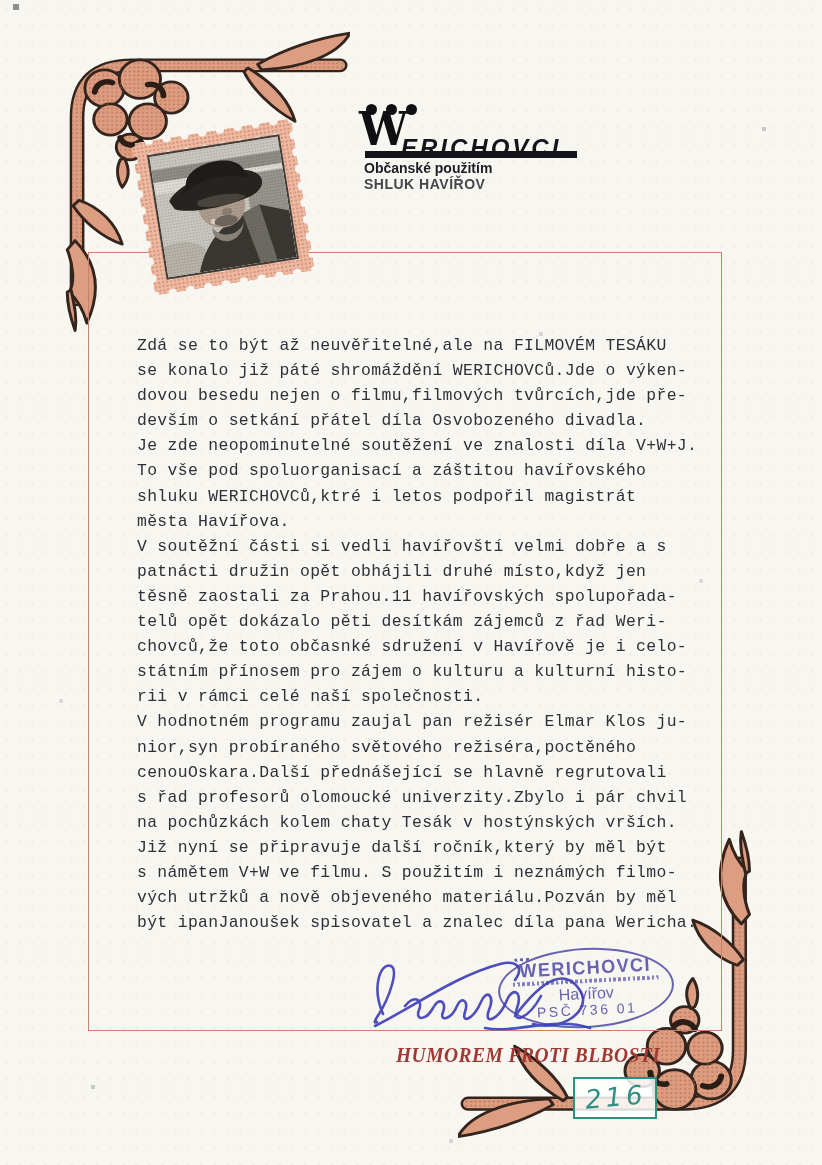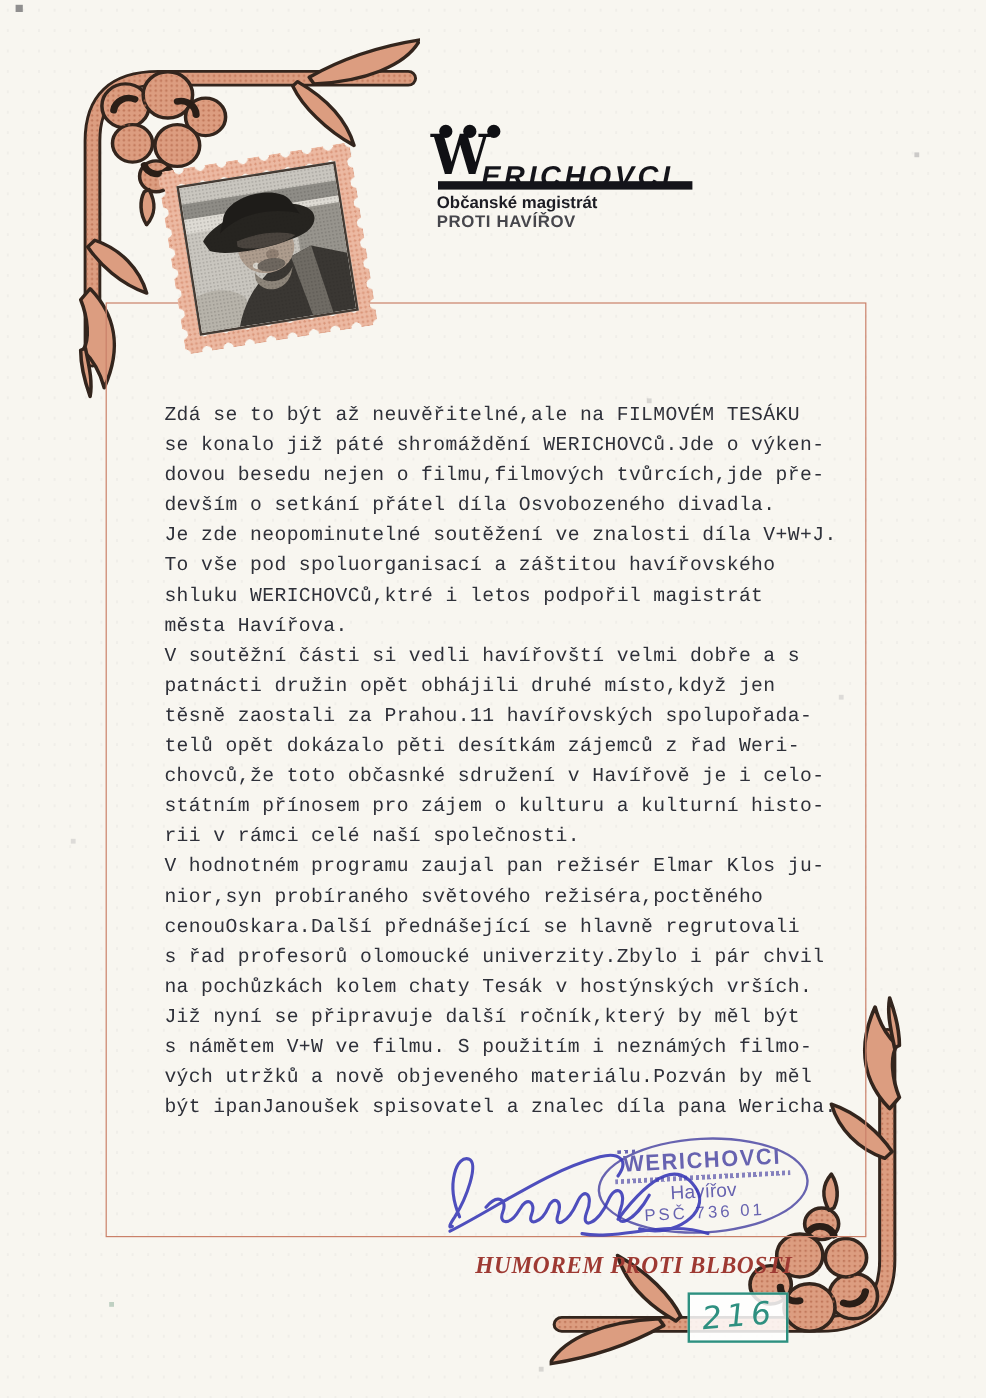--- a/index.html
+++ b/index.html
@@ -135,22 +135,22 @@
     </svg>
 
   <div class="abs frame"></div>
 
   <div class="abs logo-dot" style="left:366px"></div>
   <div class="abs logo-dot" style="left:386px"></div>
   <div class="abs logo-dot" style="left:406px"></div>
   <div class="abs logo-w">W</div>
   <div class="abs logo-name">ERICHOVCI</div>
   <div class="abs logo-bar"></div>
-  <div class="abs logo-sub1">Občanské magistrát</div>
-  <div class="abs logo-sub2">PROTI HAVÍŘOV</div>
+  <div class="abs logo-sub1">Občanské použitím</div>
+  <div class="abs logo-sub2">SHLUK HAVÍŘOV</div>
 
   <div class="abs stamp-wrap">
     <div class="stamp-frame"></div>
     <div class="photo">
       <svg viewBox="0 0 122 114" preserveAspectRatio="none">
         <rect x="0" y="0" width="122" height="114" fill="#c9c6bf"></rect>
         <rect x="0" y="13" width="122" height="12" fill="#8e8c86"></rect>
         <rect x="0" y="25" width="122" height="11" fill="#dedbd4"></rect>
         <rect x="86" y="30" width="36" height="52" fill="#97948d"></rect>
         <path d="M 0,114 L 0,86 C 14,80 30,84 38,92 L 44,114 Z" fill="#b7b3aa"></path>

